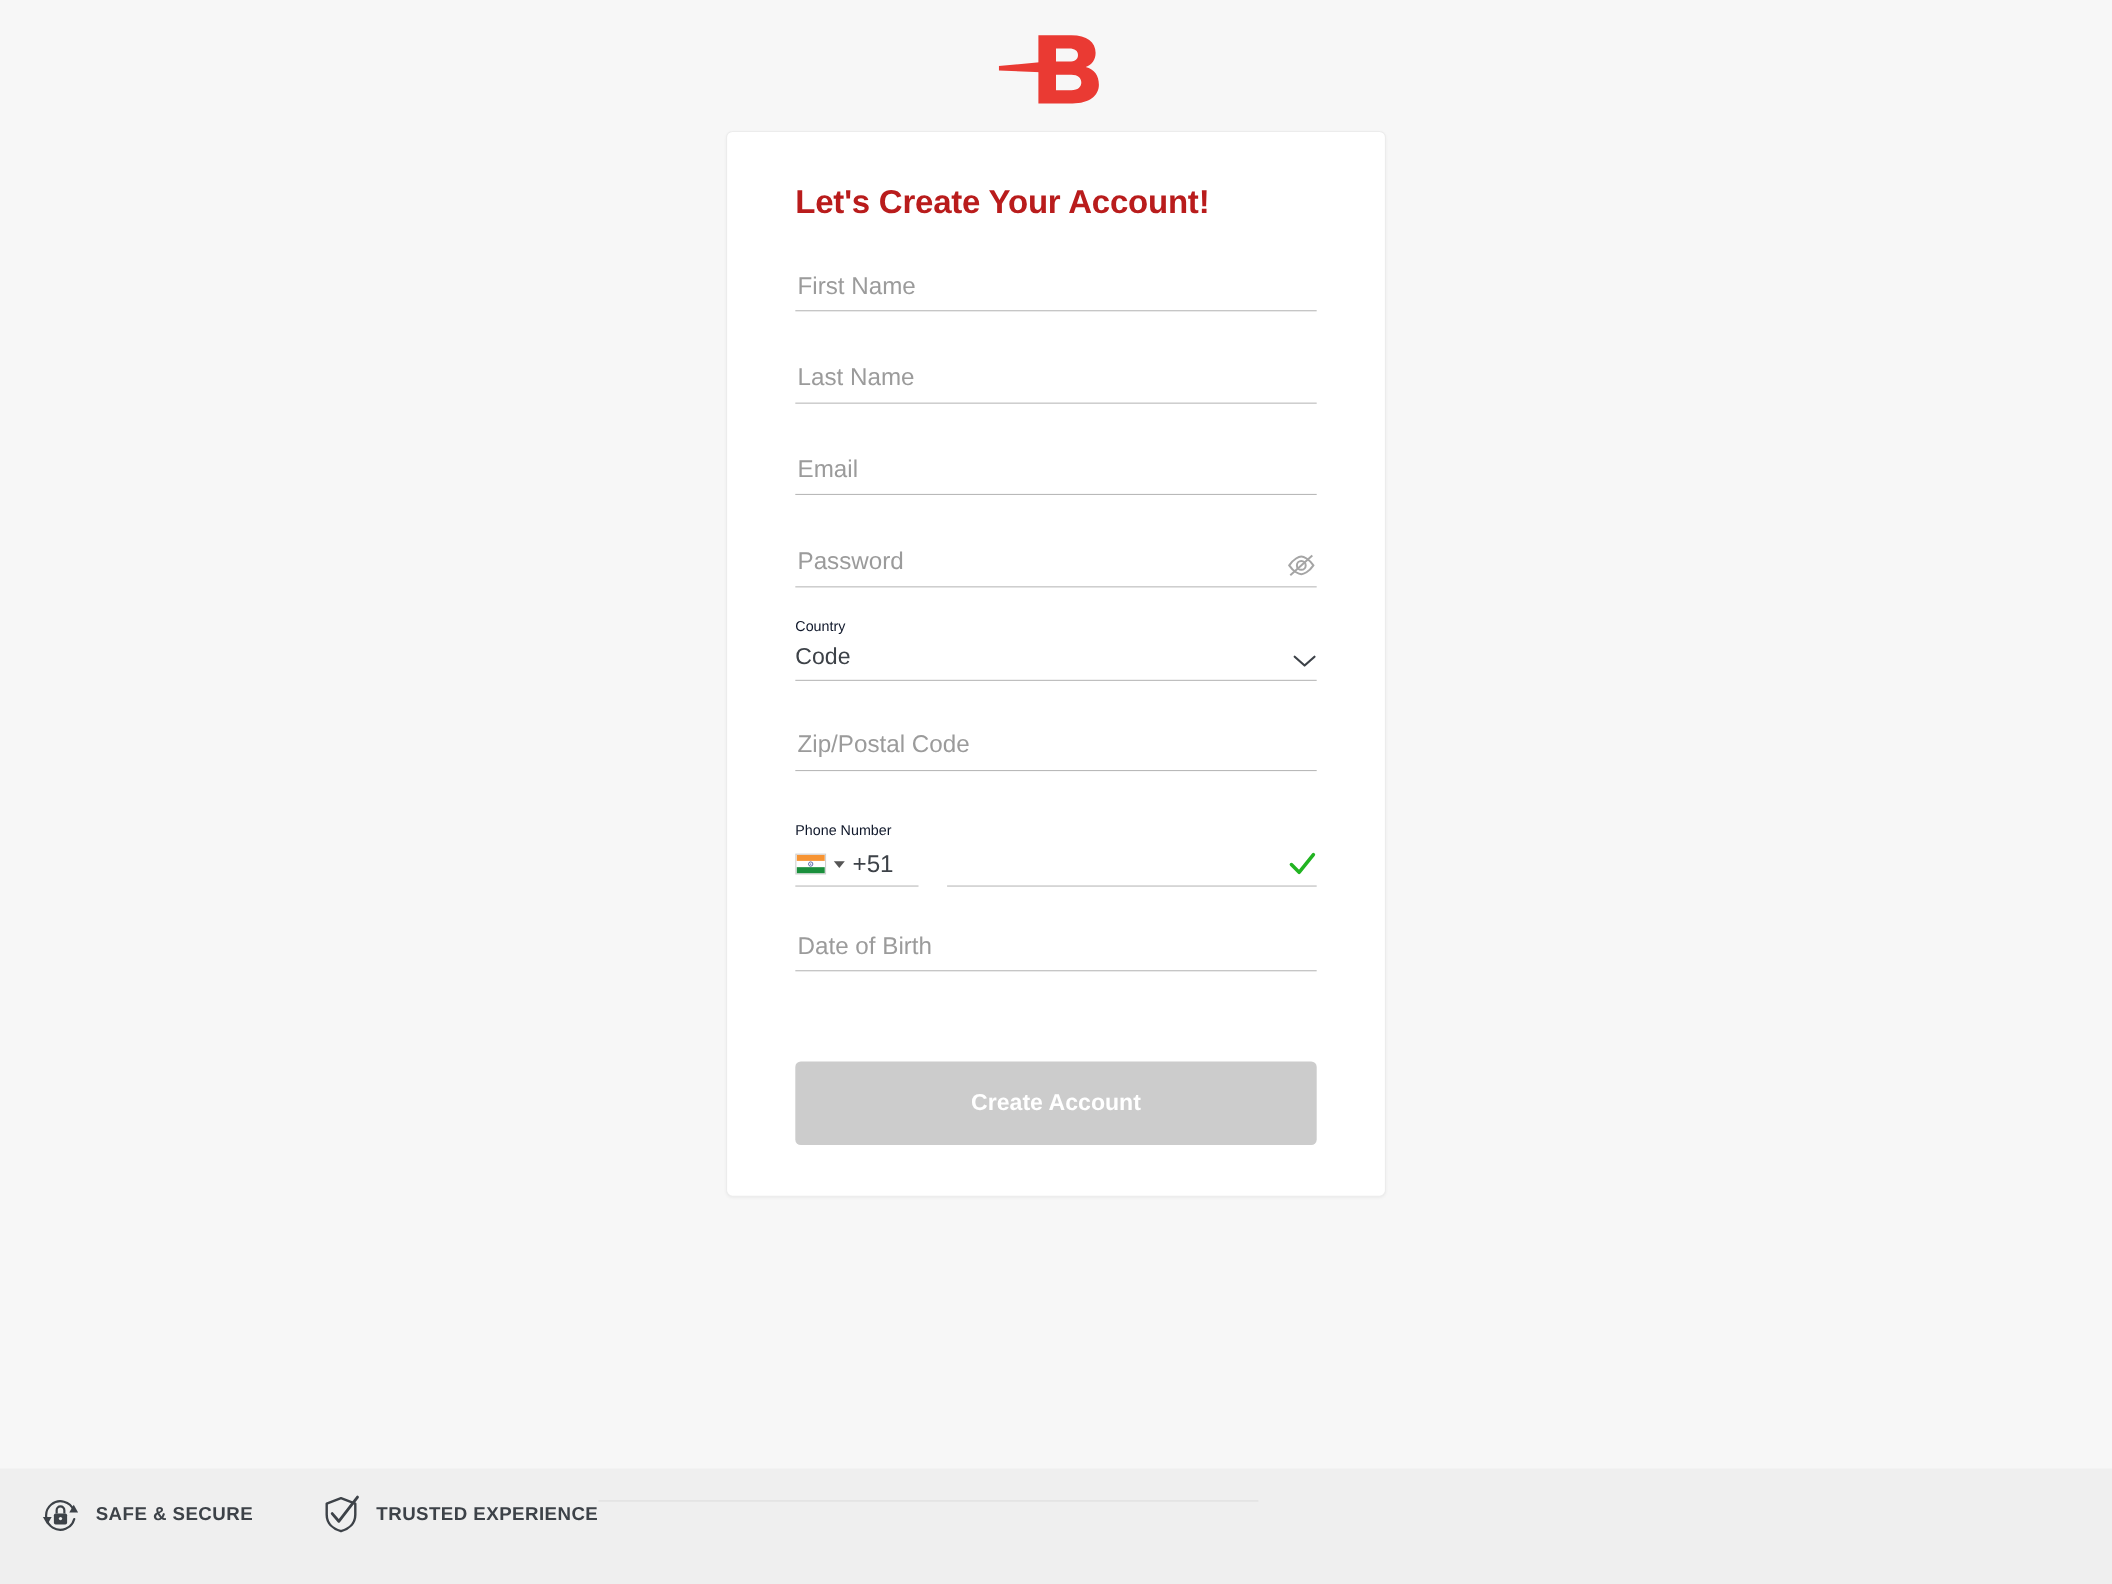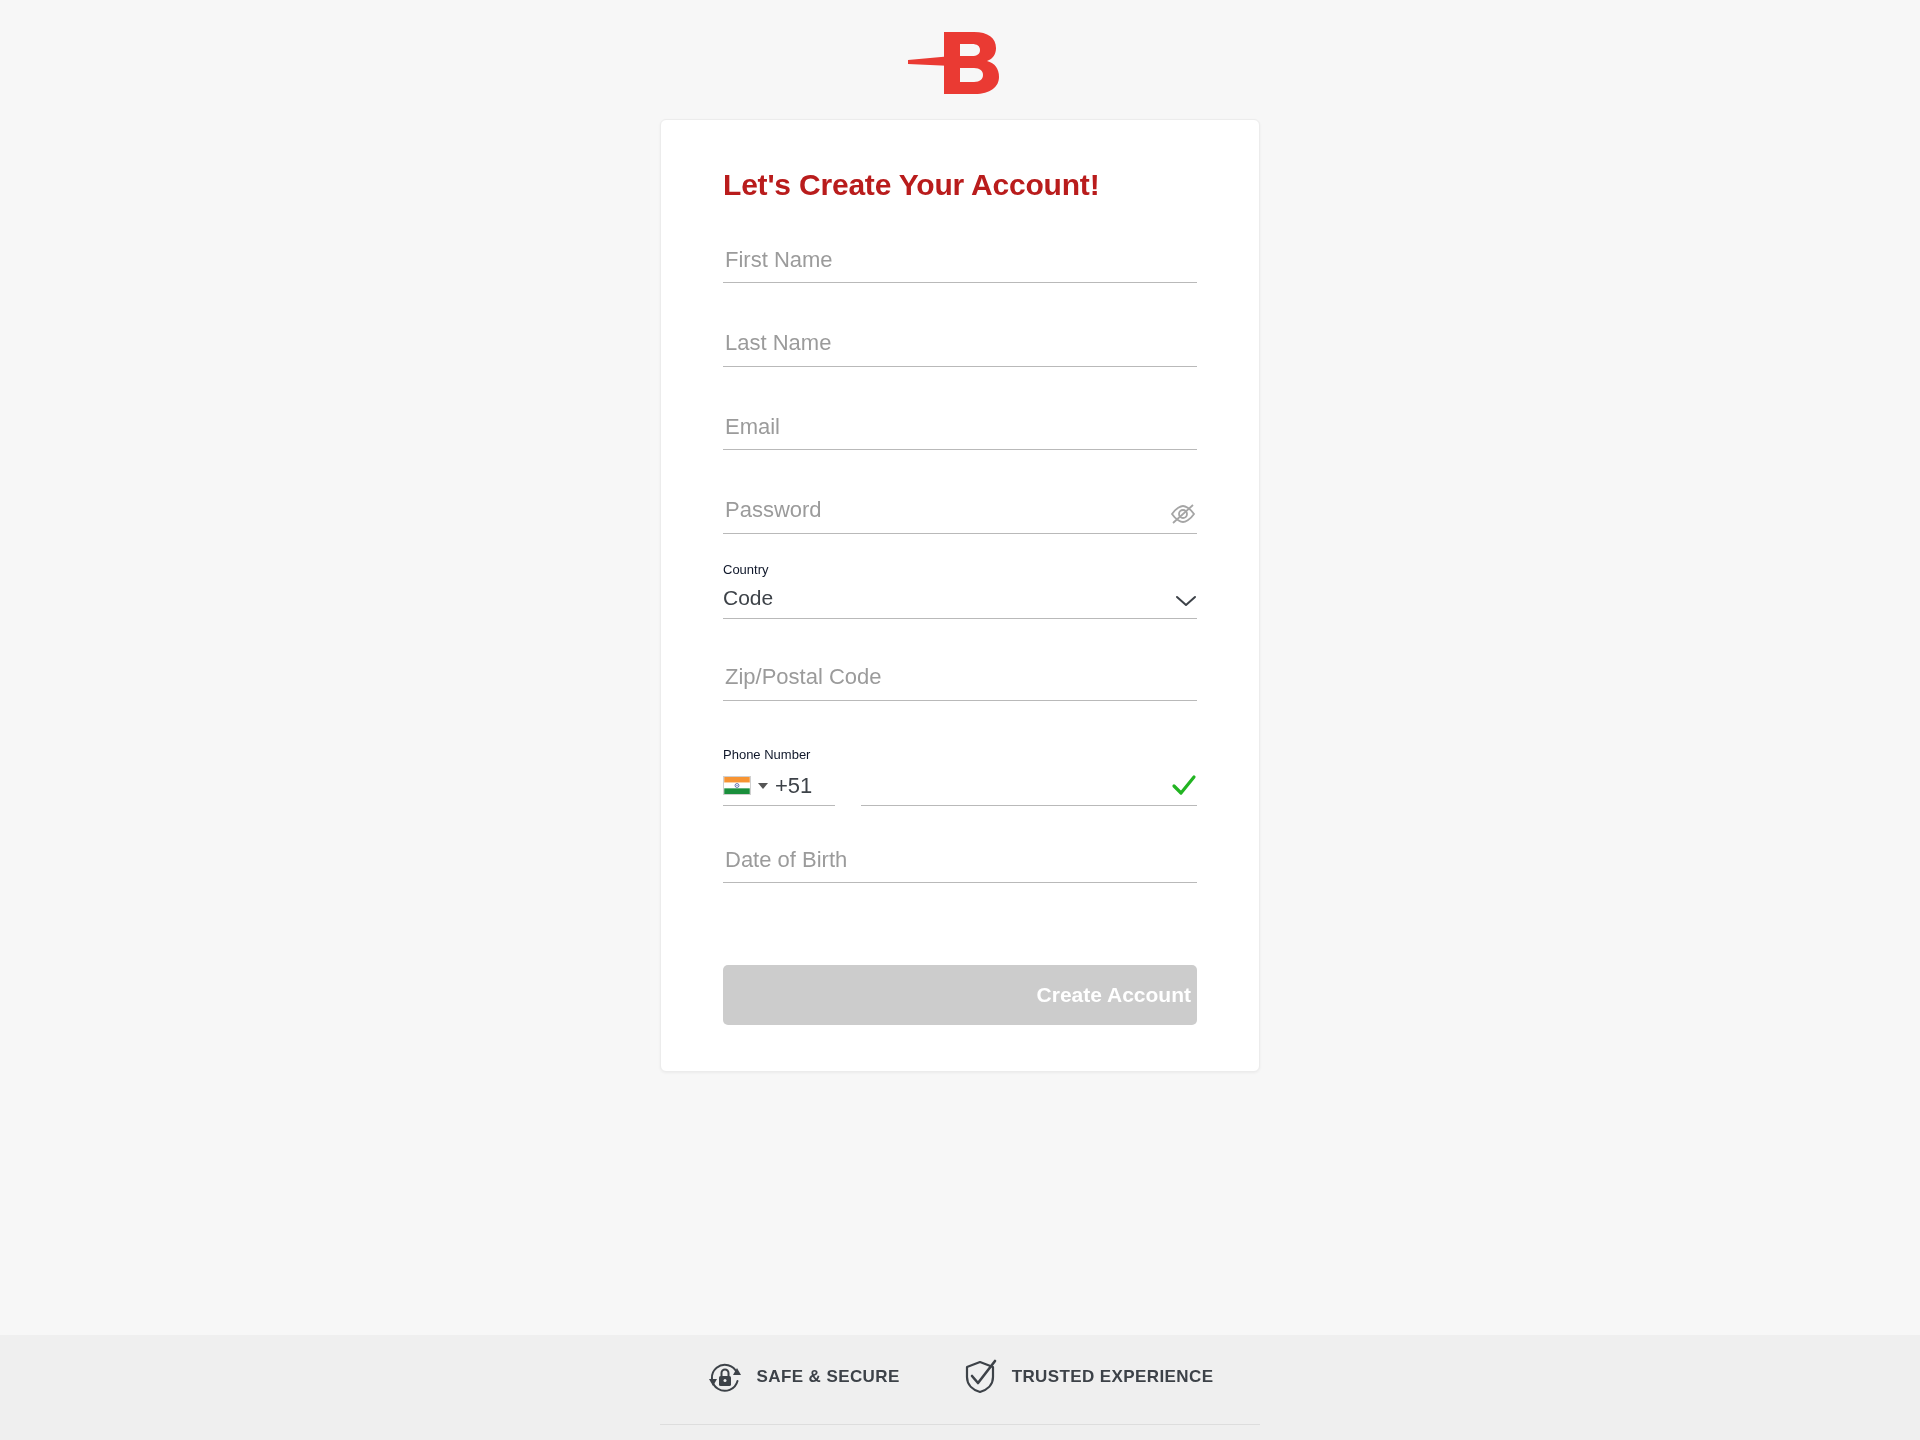--- a/index.html
+++ b/index.html
@@ -171,44 +171,43 @@
     font-family: "Liberation Sans", sans-serif;
     padding: 0;
     line-height: 1.2;
     min-width: 0;
   }
   .valid-check { width: 26px; height: 22px; flex: none; margin-bottom: 1px; }
 
   
   .submit-btn {
     width: 100%;
-    height: 60px;
+    height: 76px;
     margin-top: 36px;
     background: #cccccc;
     border: 0;
     border-radius: 5px;
     color: #ffffff;
     font-size: 21px;
     font-weight: bold;
     font-family: "Liberation Sans", sans-serif;
     cursor: default;
-    text-align: right;
   }
 
   
   .footer {
     position: absolute;
     left: 0;
     right: 0;
     top: 1335px;
     height: 105px;
     background: #efefef;
     display: flex;
-    flex-direction: column;
-    align-items: center;
+    align-items: flex-start;
+    padding-left: 37px;
   }
   .badges {
     display: flex;
     align-items: center;
     gap: 62px;
     margin-top: 24px;
   }
   .badge {
     display: flex;
     align-items: center;

